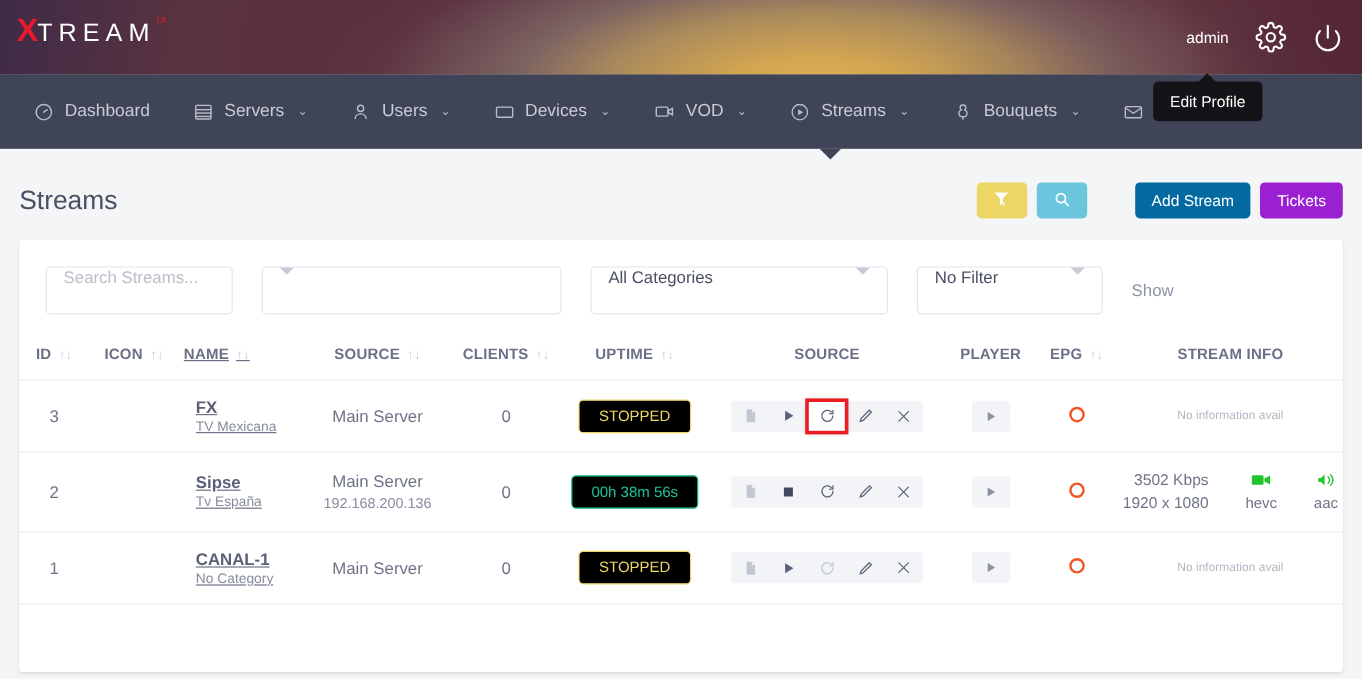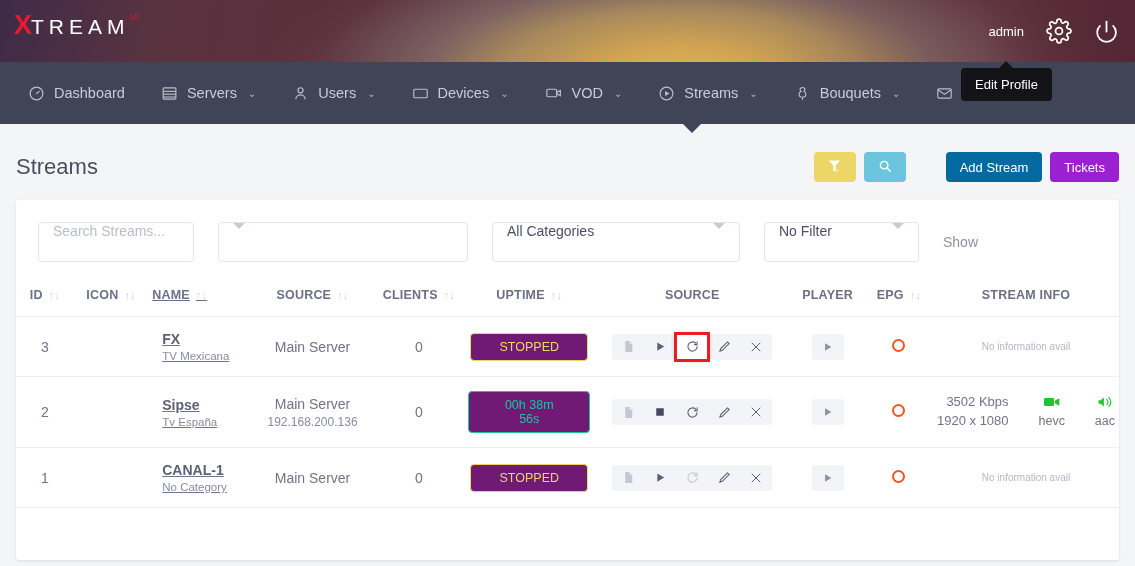--- a/index.html
+++ b/index.html
@@ -163,22 +163,22 @@
   .col-info { width: 180px; }
 
   .name-cell { text-align: left; padding-left: 14px; }
   .name-main { font-weight: bold; color: #5b6076; font-size: 14px; }
   .name-sub { color: #878c9e; font-size: 11.5px; margin-top: 3px; }
   .src-main { color: #6f7486; font-size: 14px; }
   .src-sub { color: #878c9e; font-size: 12px; margin-top: 3px; }
 
   .badge {
     display: inline-block; border-radius: 4px;
-    padding: 6px 28px; font-size: 12.5px; font-weight: normal;
-    border: 1px solid; background: #701a75; min-width: 94px;
+    padding: 6px 16px; font-size: 12.5px; font-weight: normal;
+    border: 1px solid; background: #000000; min-width: 94px;
   }
   .badge.stopped { color: #ecd766; border-color: #ecd766; }
   .badge.running { color: #19c79a; border-color: #19c79a; }
 
   .actions-group {
     display: inline-flex; align-items: center;
     background: #f3f4f7; border-radius: 3px; overflow: visible;
   }
   .act {
     width: 32px; height: 26px; display: flex; align-items: center; justify-content: center;

